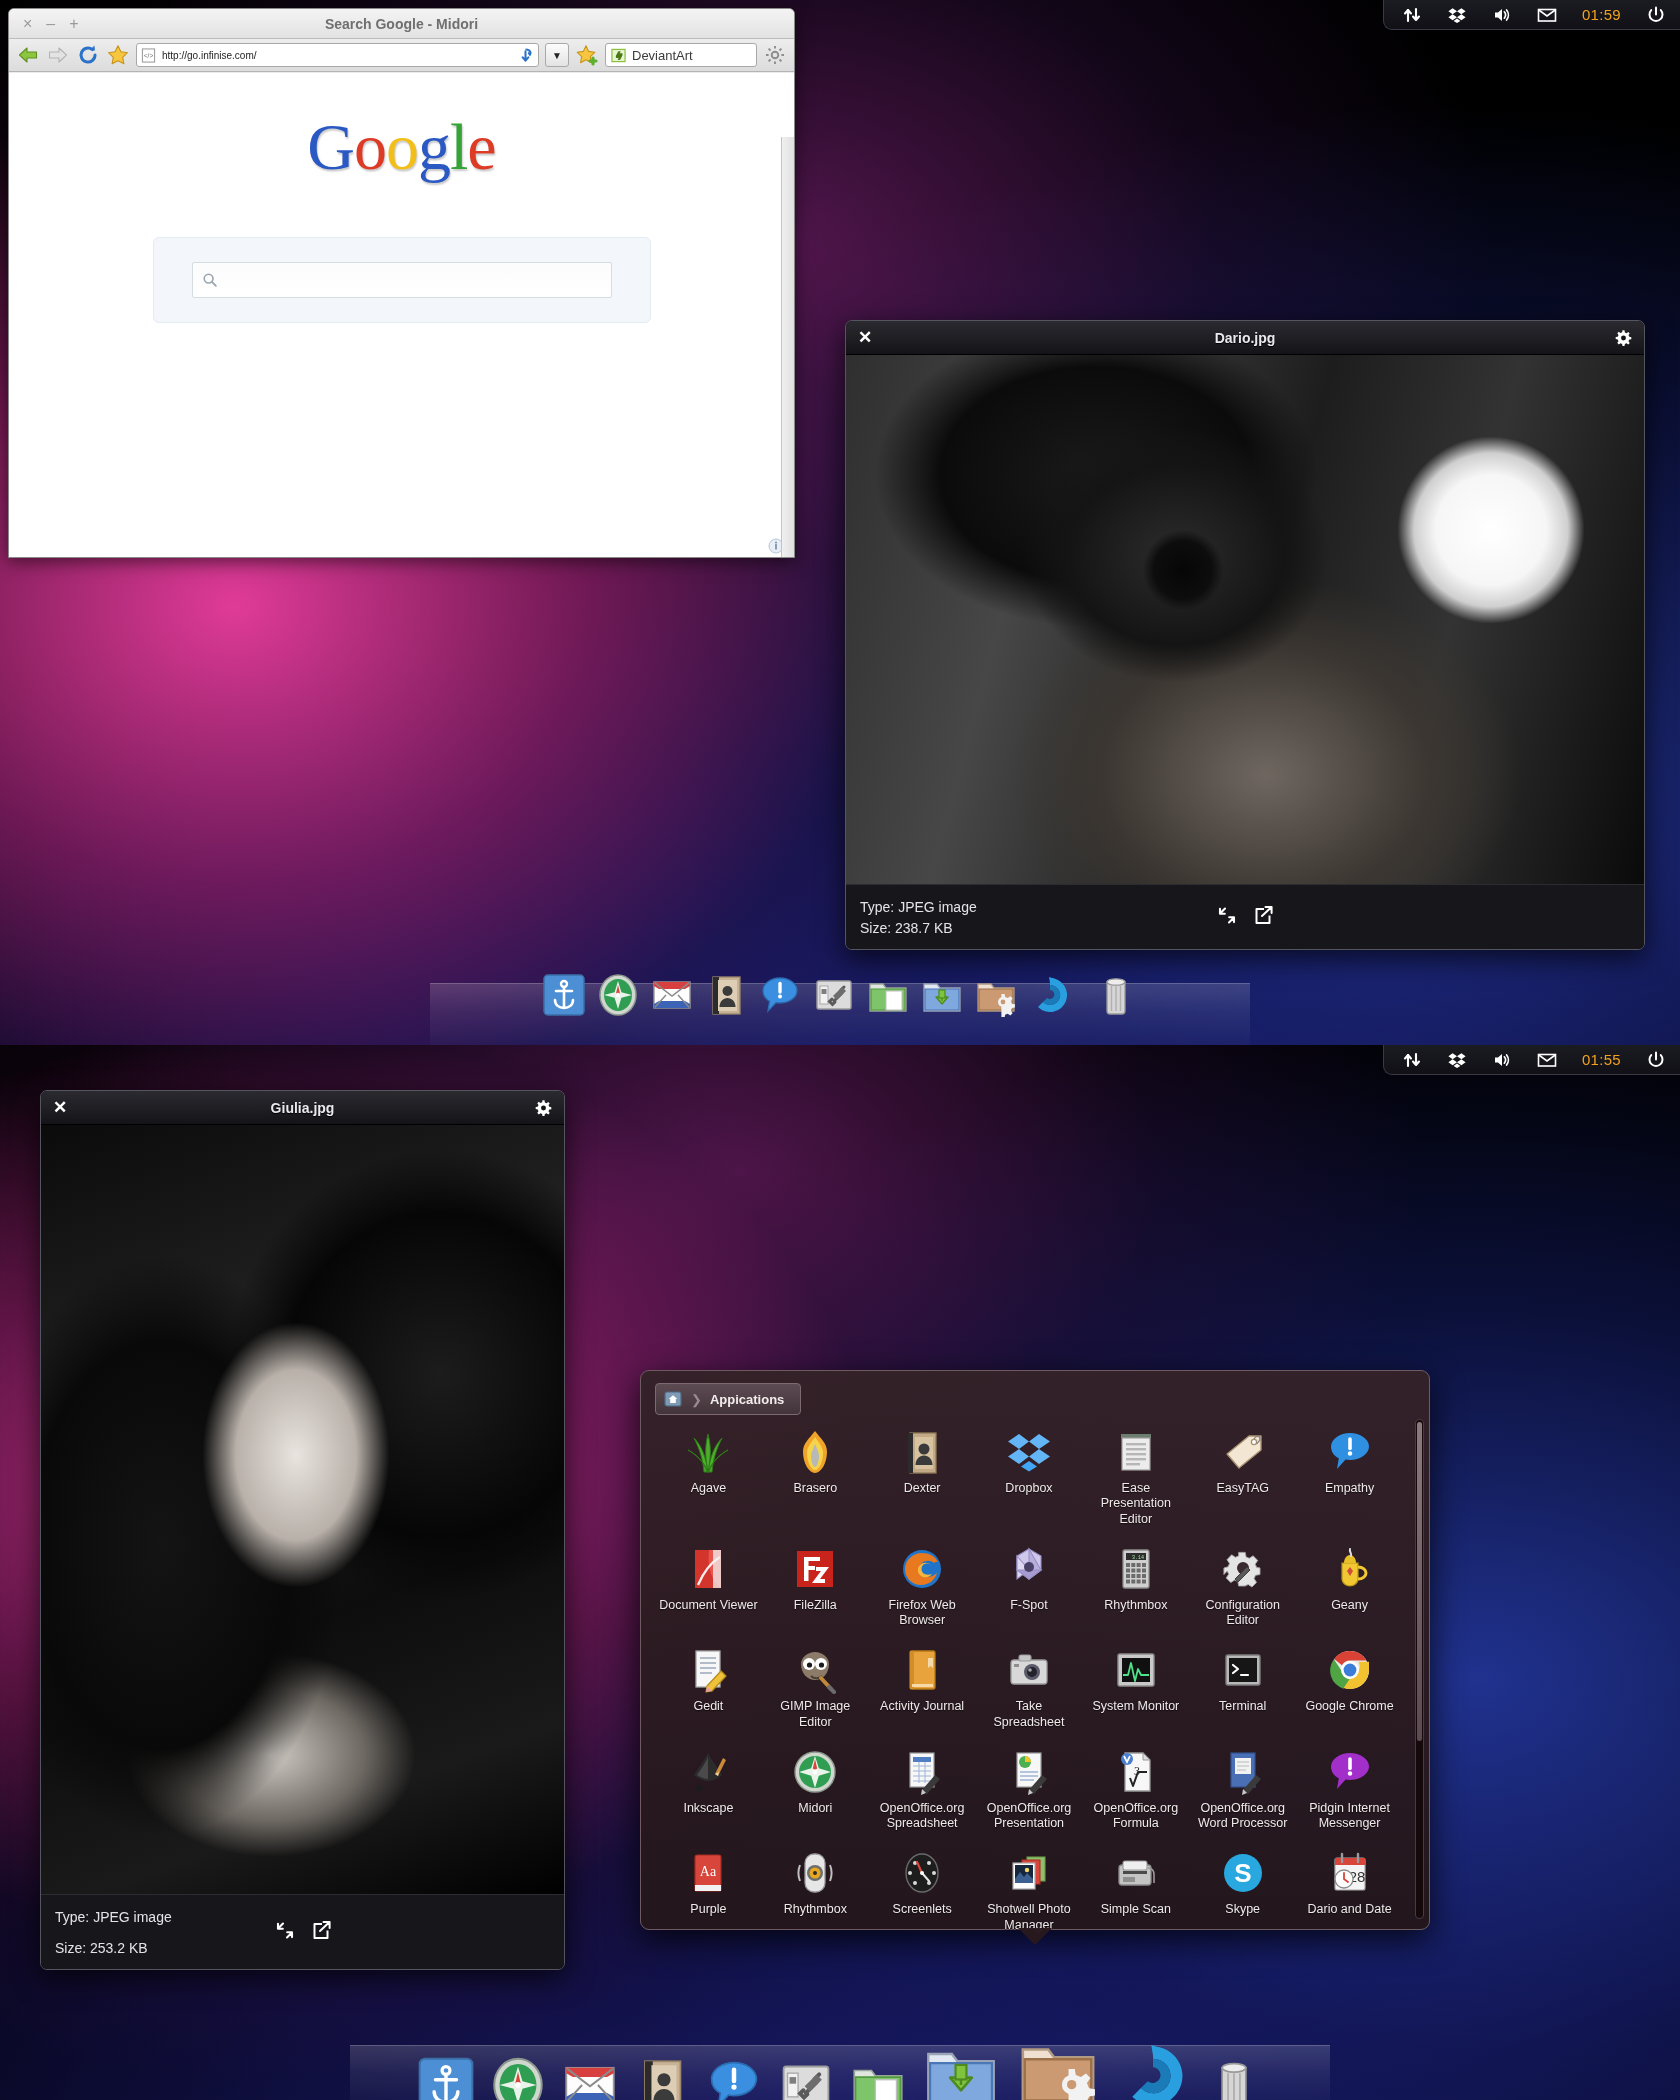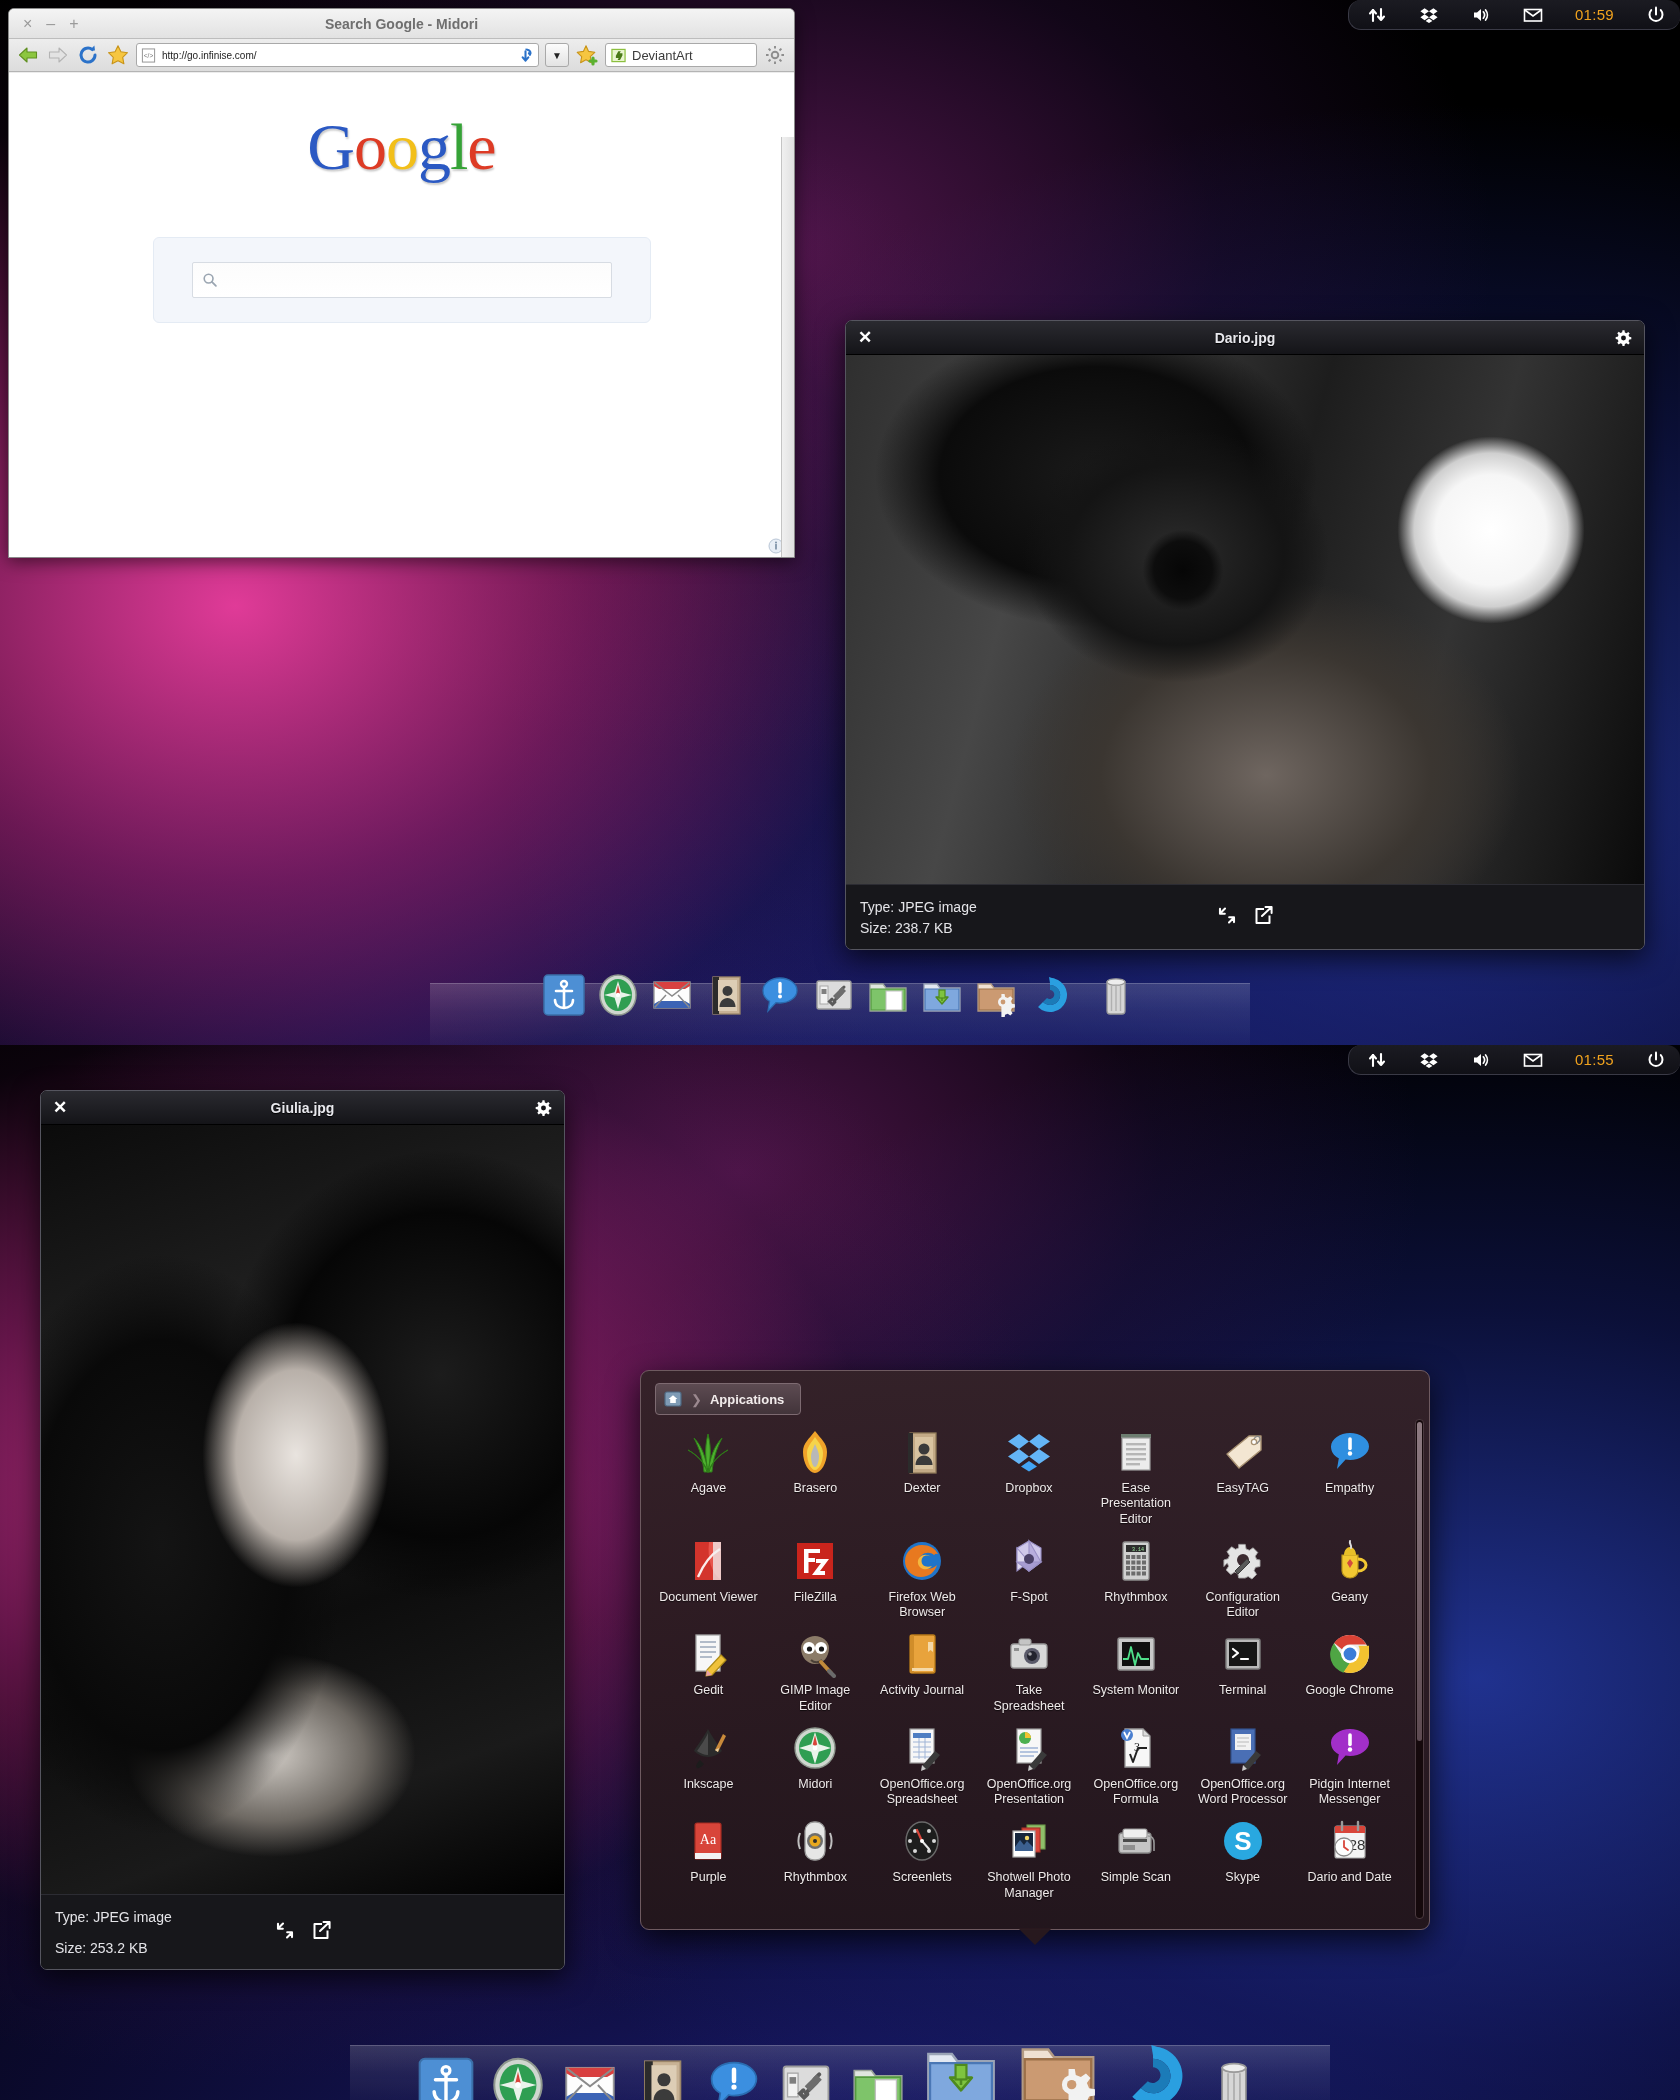--- a/index.html
+++ b/index.html
@@ -39,21 +39,21 @@
 
   
   .top-panel {
     position: absolute; top: 0; right: 0;
     height: 30px;
     background: linear-gradient(180deg, #1b1b22 0%, #101016 100%);
     border-bottom-left-radius: 9px;
     border-left: 1px solid #3a3a46;
     border-bottom: 1px solid #3a3a46;
     display: flex; align-items: center;
-    padding: 0 14px 0 18px; gap: 32px; border-radius: 13px;
+    padding: 0 14px 0 18px; gap: 25px;
   }
   .tray-icon { width: 20px; height: 20px; display: block; }
   .tray-clock {
     color: #f0a21e; font-size: 15px; letter-spacing: .3px;
     font-family: "Liberation Sans", sans-serif;
   }
 
   
   #midori {
     position: absolute; left: 8px; top: 8px;
@@ -240,21 +240,21 @@
     display: inline-flex; align-items: center; gap: 8px;
     background: linear-gradient(180deg,#5d4b52,#42343a);
     border: 1px solid #7d6a71; border-radius: 4px;
     padding: 5px 16px 5px 7px; margin-bottom: 8px;
     position: relative;
   }
   .breadcrumb-label { color: #f2ecec; font-size: 13px; font-weight: bold; }
   .bc-arrow { color: #9b888f; font-size: 13px; }
   .app-grid {
     display: grid; grid-template-columns: repeat(7, 1fr);
-    row-gap: 0; padding-right: 12px;
+    row-gap: 8px; padding-right: 12px;
   }
   .app-cell {
     display: flex; flex-direction: column; align-items: center;
     gap: 5px; padding: 5px 2px;
   }
   .app-icon { width: 48px; height: 48px; display: block; }
   .app-label {
     color: #efeaea; font-size: 12.5px; text-align: center;
     line-height: 1.22; max-width: 100px;
     text-shadow: 0 1px 1px rgba(0,0,0,.65);

